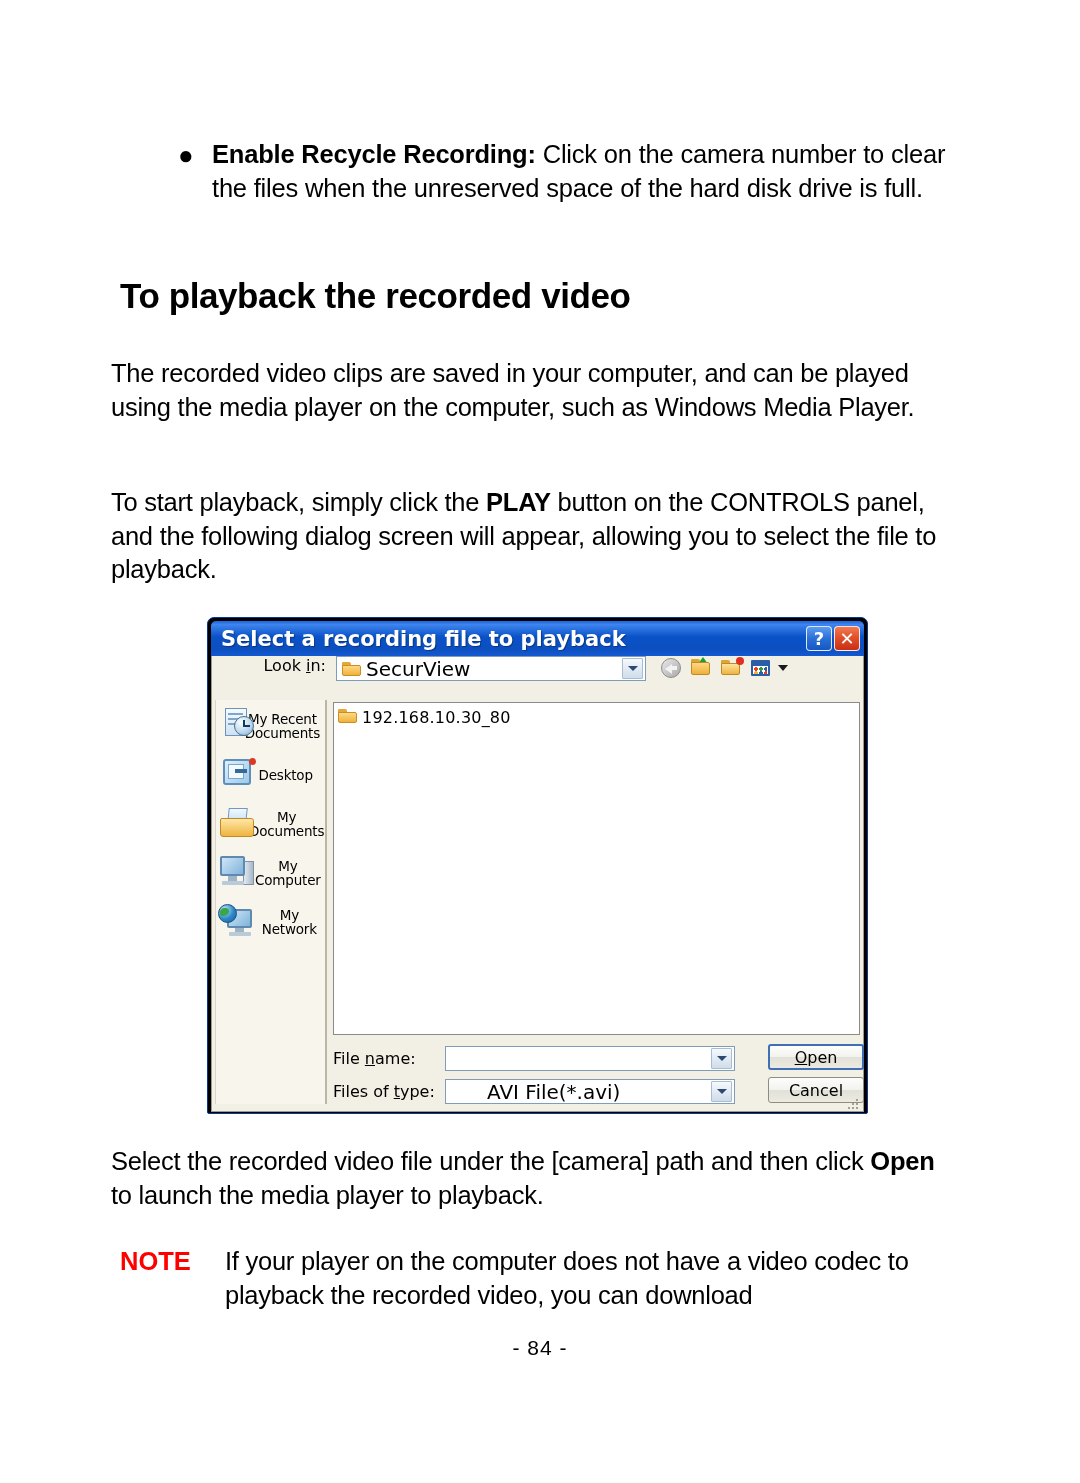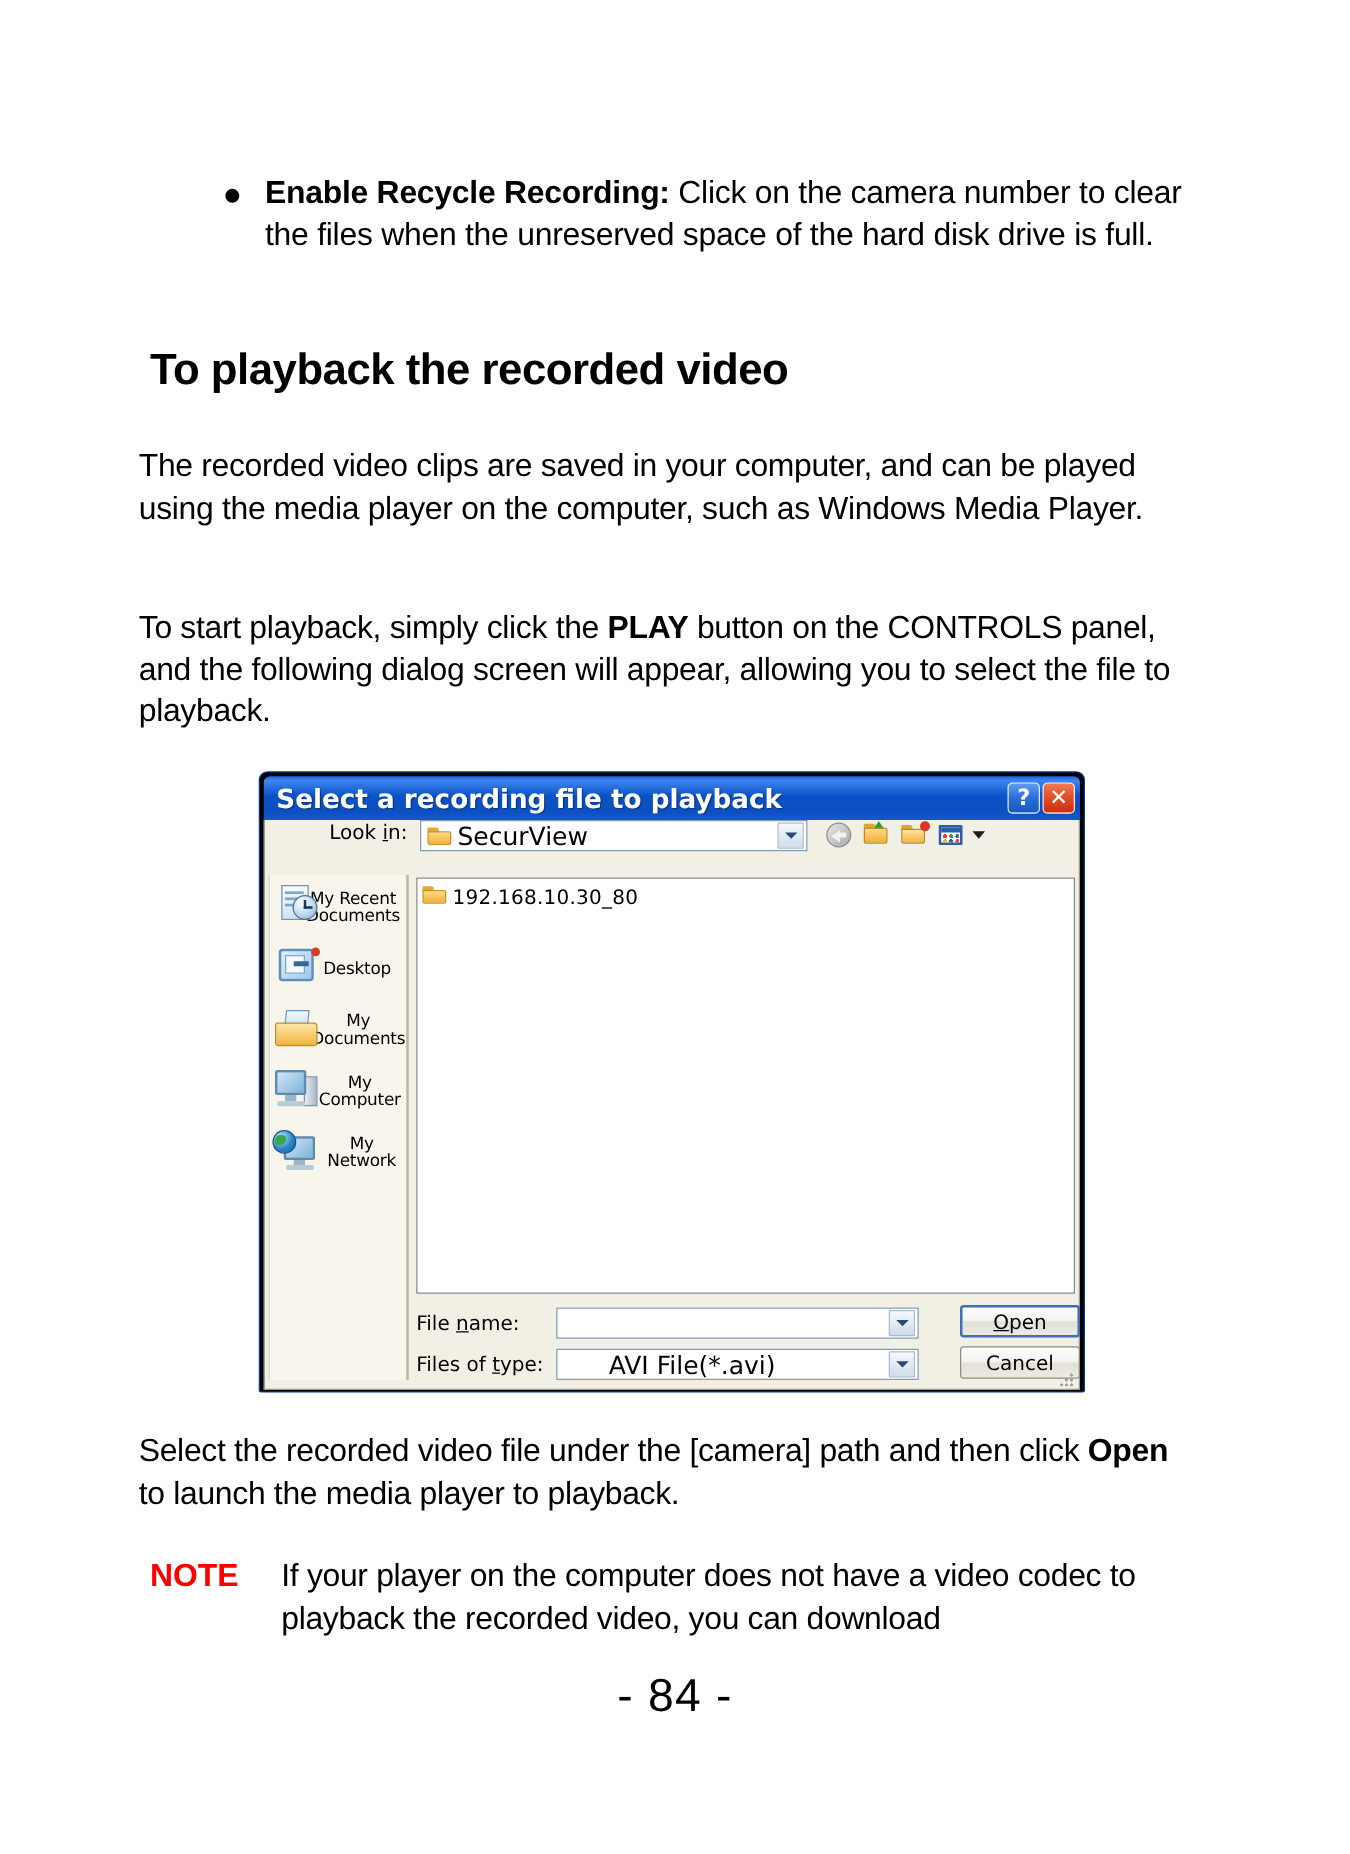--- a/index.html
+++ b/index.html
@@ -98,21 +98,21 @@
     line-height: 33.5px;
     letter-spacing: -0.25px;
   }
 
   .page-number {
     position: absolute;
     left: 0;
     top: 1336px;
     width: 1080px;
     text-align: center;
-    font-size: 37px;
+    font-size: 21px;
     letter-spacing: 1px;
   }
 
   
   .xp-dialog {
     position: absolute;
     left: 207px;
     top: 617px;
     width: 661px;
     height: 497px;

